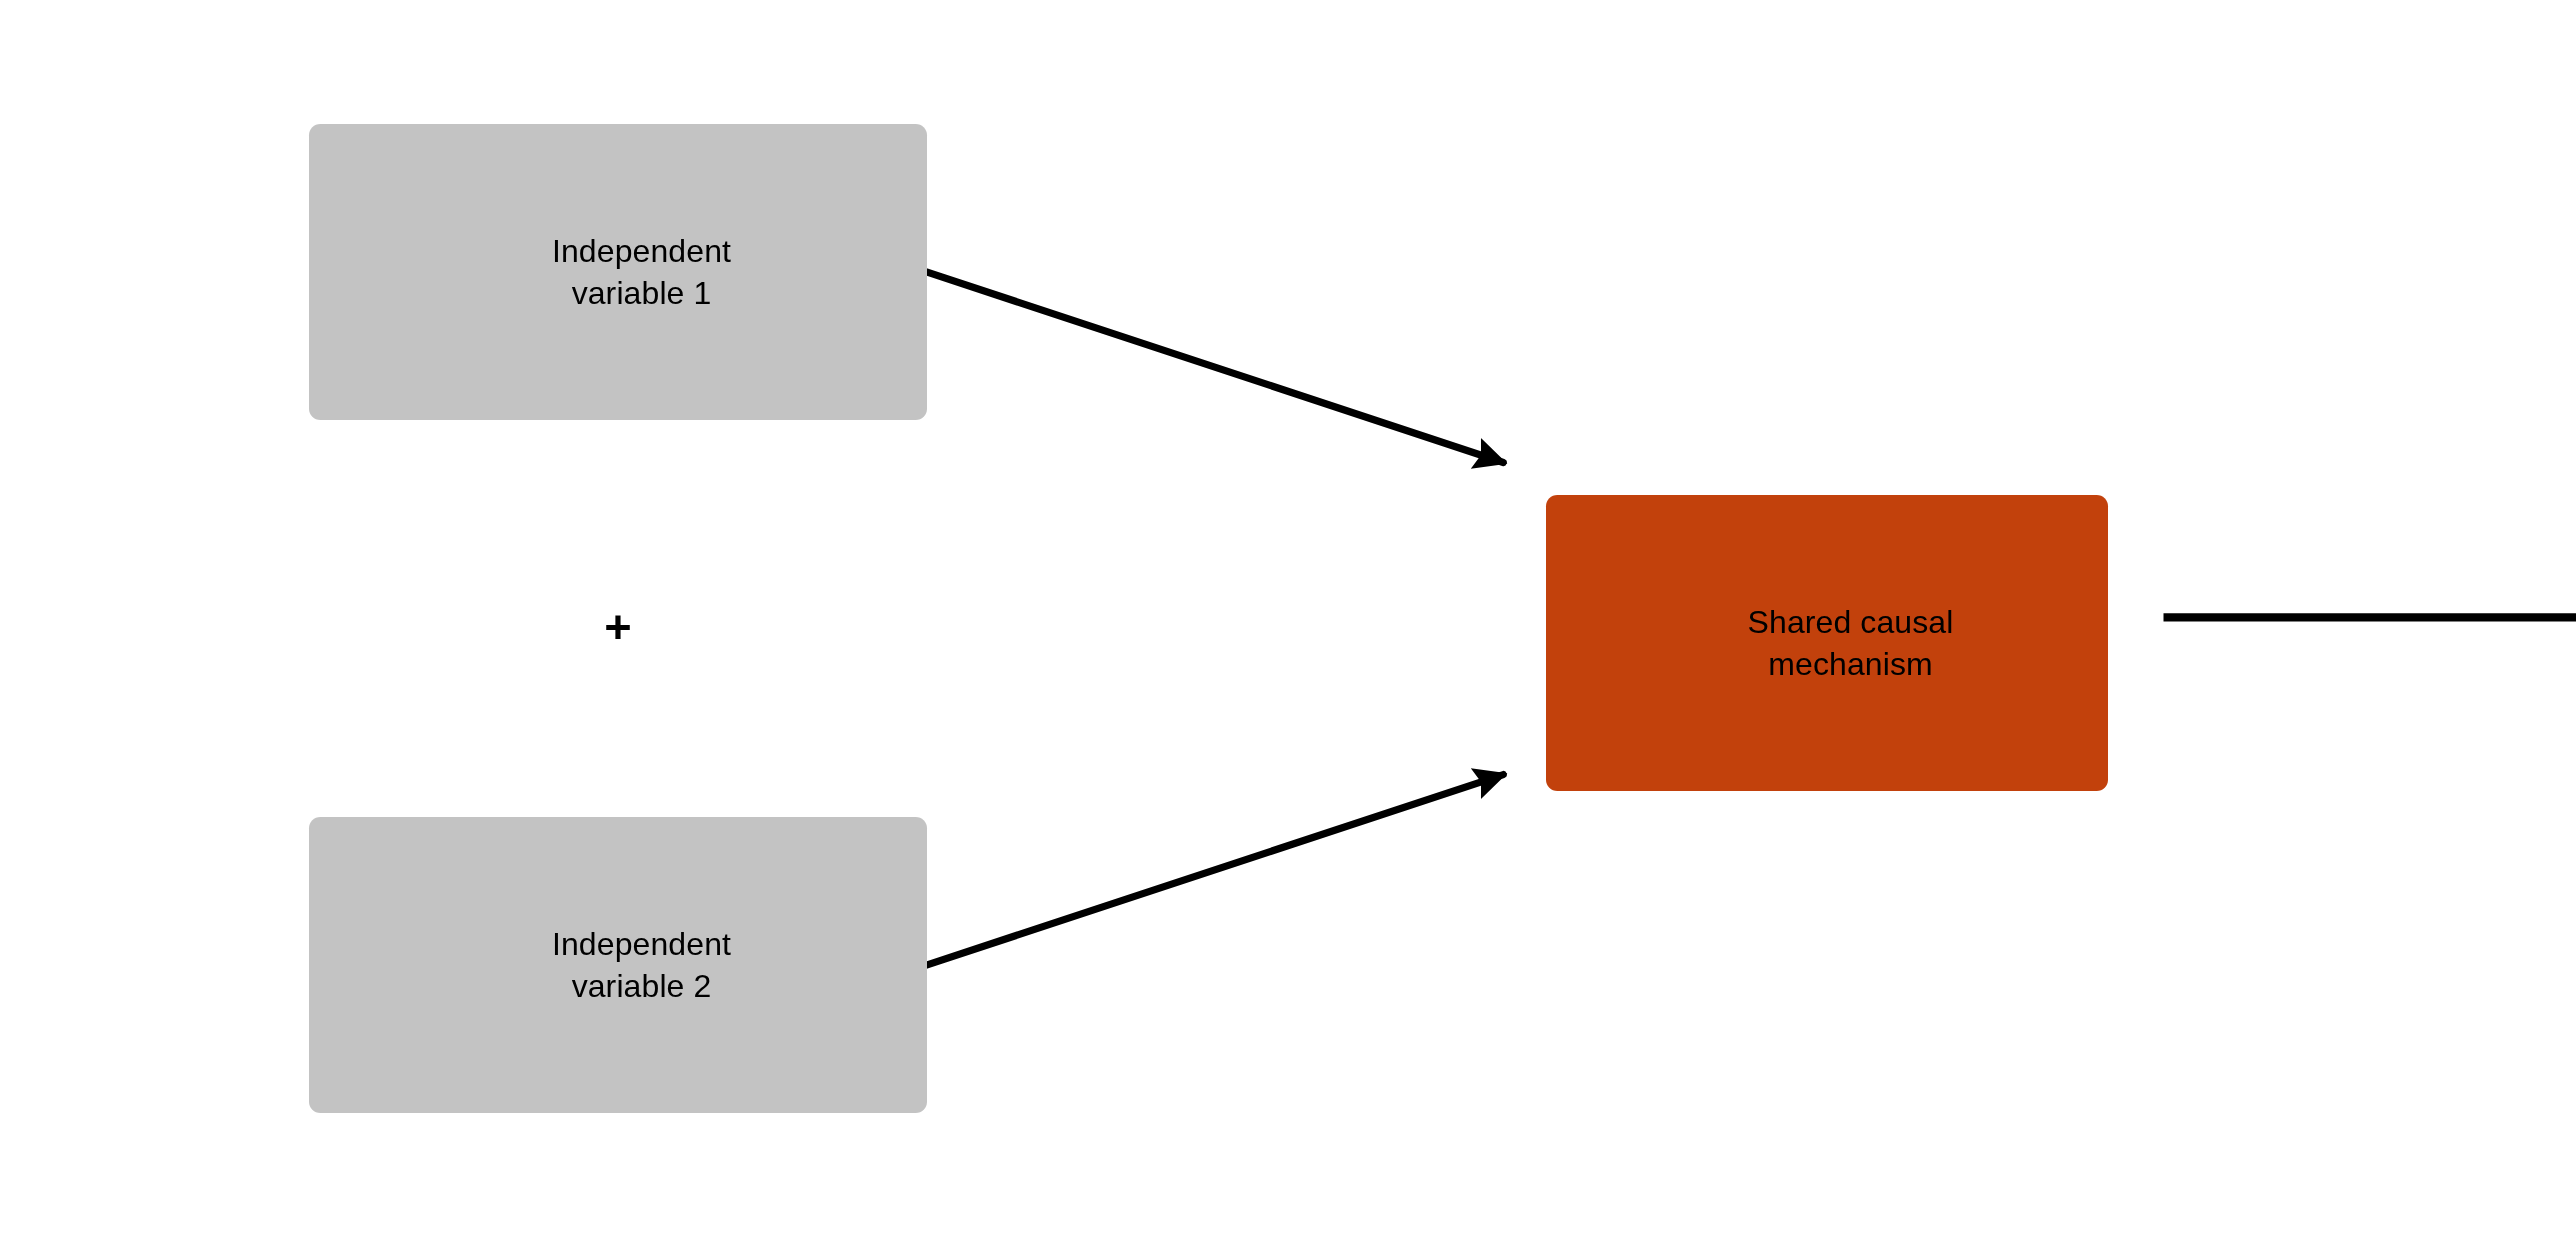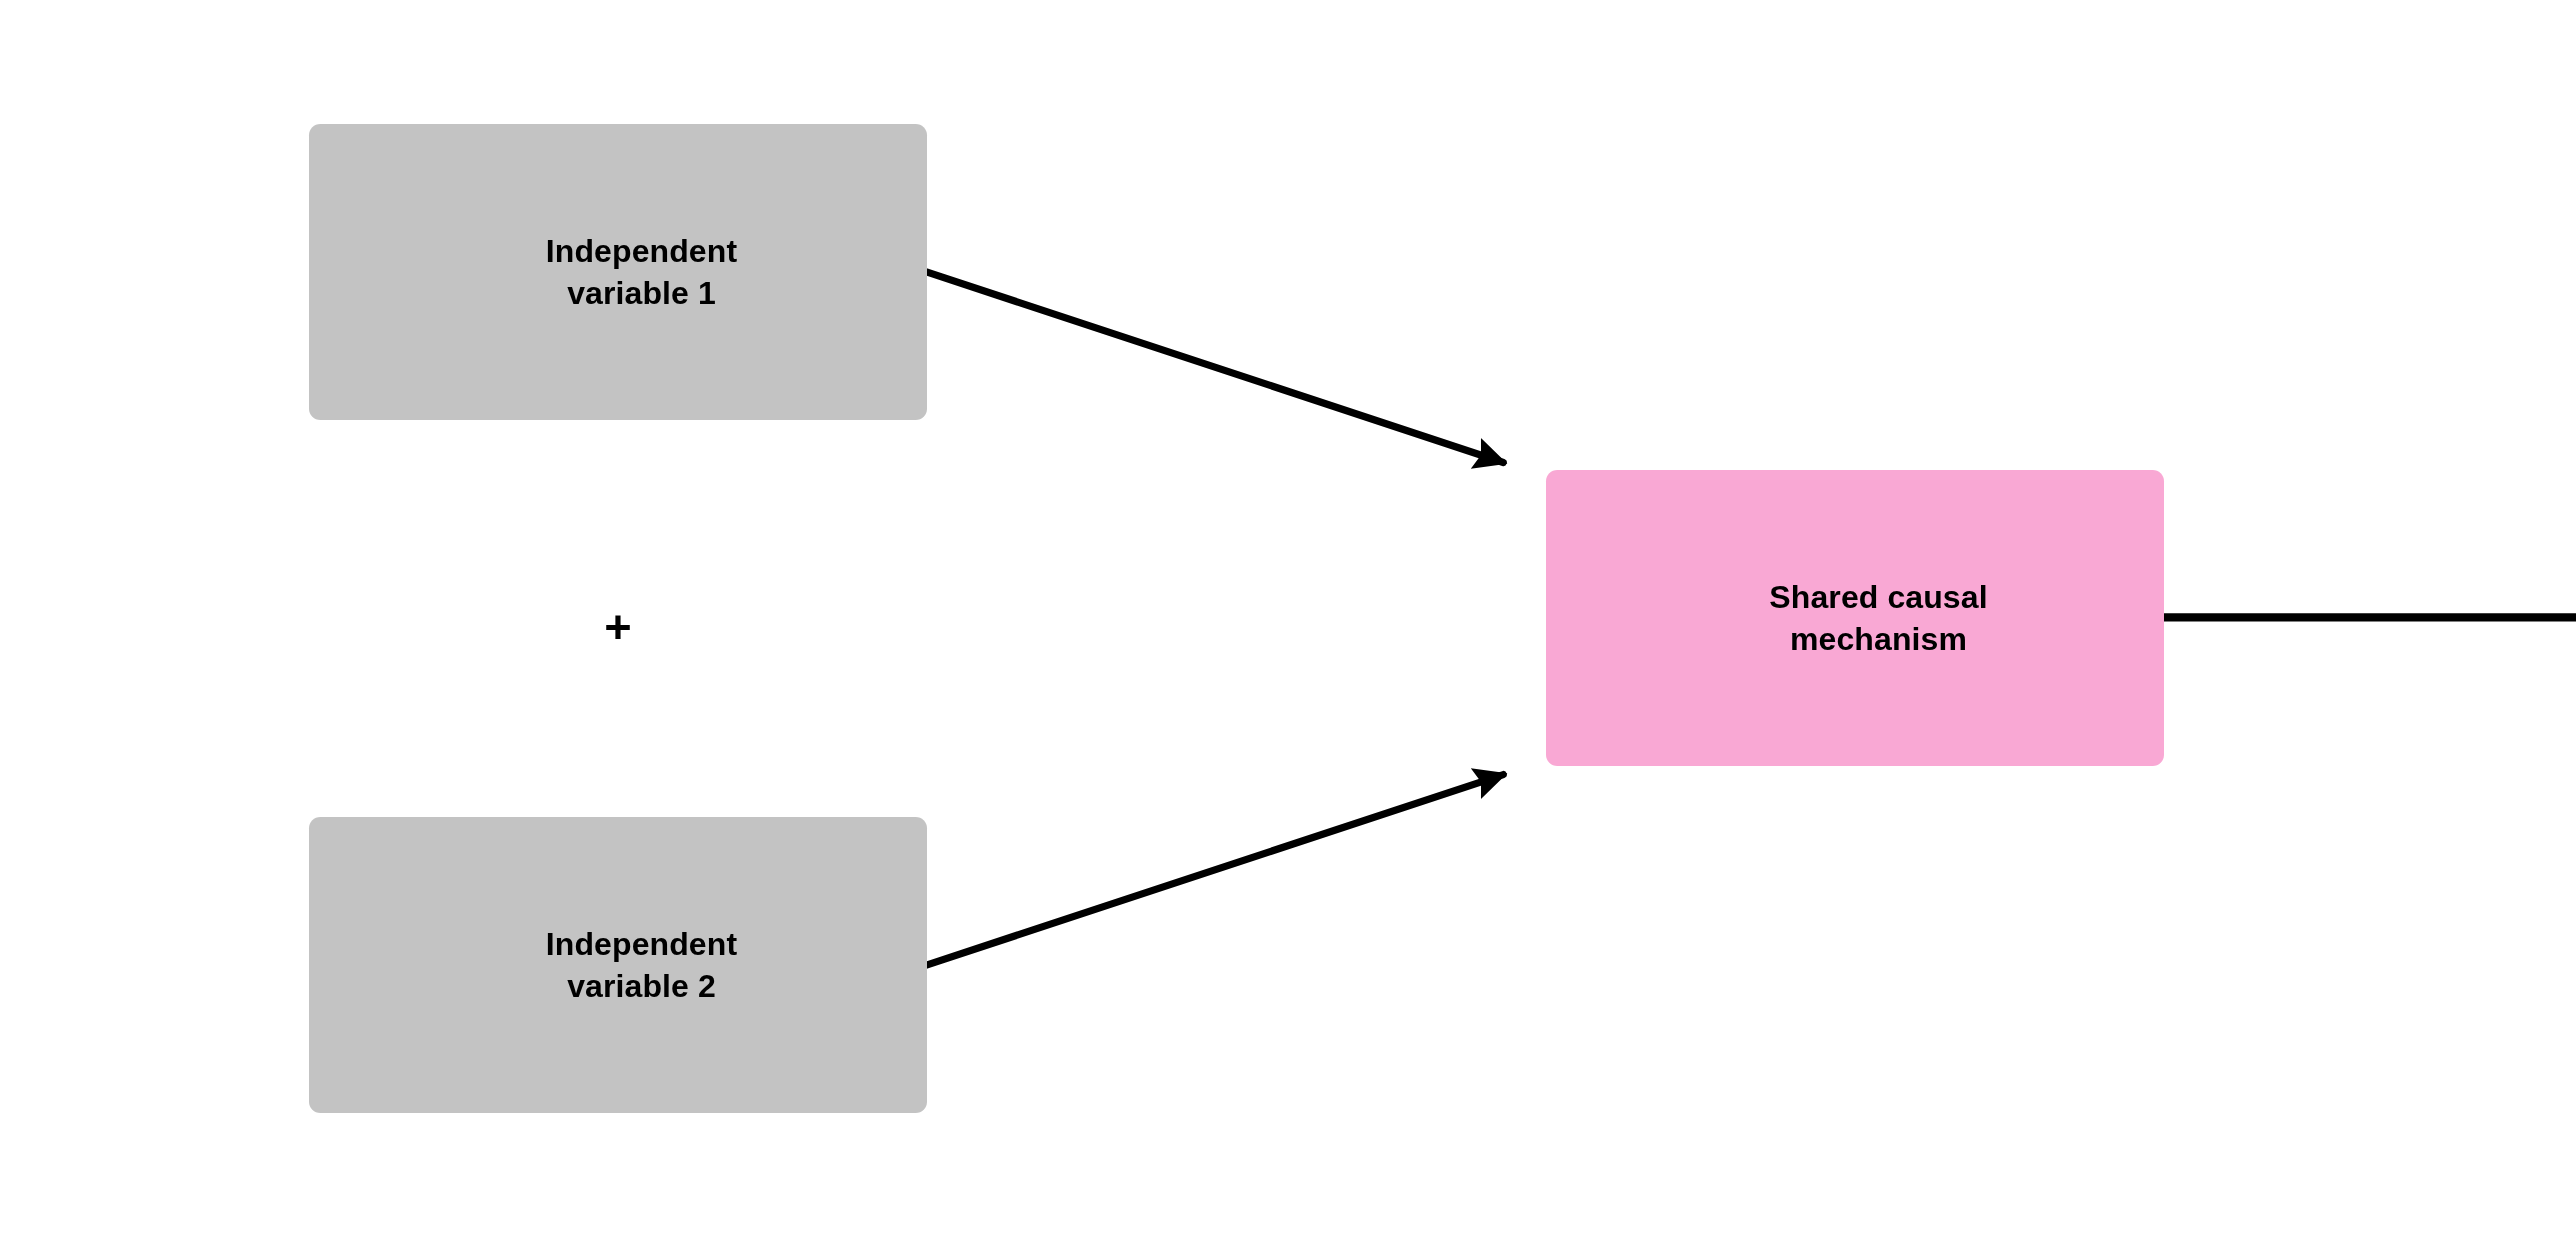--- a/index.html
+++ b/index.html
@@ -34,21 +34,21 @@
     border-radius: 11.3px;
     display: flex;
     align-items: center;
     justify-content: center;
     text-align: center;
   }
   .node-label {
     color: #000000;
     font-size: 32px;
     line-height: 1.32;
-    font-weight: 700;
+    font-weight: 400;
     letter-spacing: 0.1px;
     white-space: pre-line;
     margin-left: 47px;
   }
   #node-iv1 {
     left: 309px;
     top: 124px;
     width: 618px;
     height: 296px;
   }
@@ -102,21 +102,21 @@
   <div class="node" id="node-iv1" style="left: 309px; top: 124px; width: 618px; height: 296px; background: rgb(195, 195, 195);">
     <span class="node-label" style="color: rgb(0, 0, 0);">Independent
 variable 1</span>
   </div>
 
   <div class="node" id="node-iv2" style="left: 309px; top: 817px; width: 618px; height: 296px; background: rgb(195, 195, 195);">
     <span class="node-label" style="color: rgb(0, 0, 0);">Independent
 variable 2</span>
   </div>
 
-  <div class="node" id="node-mechanism" style="left: 1546px; top: 470px; width: 618px; height: 296px; background: #f9a8d4;">
+  <div class="node" id="node-mechanism" style="left: 1546px; top: 495px; width: 562px; height: 296px; background: #c2410c;">
     <span class="node-label" style="color: rgb(0, 0, 0);">Shared causal
 mechanism</span>
   </div>
 
   <div id="plus-operator" style="color: rgb(0, 0, 0); left: 546px; top: 580px;">+</div>
 
 </div>
 
 
 </body></html>

